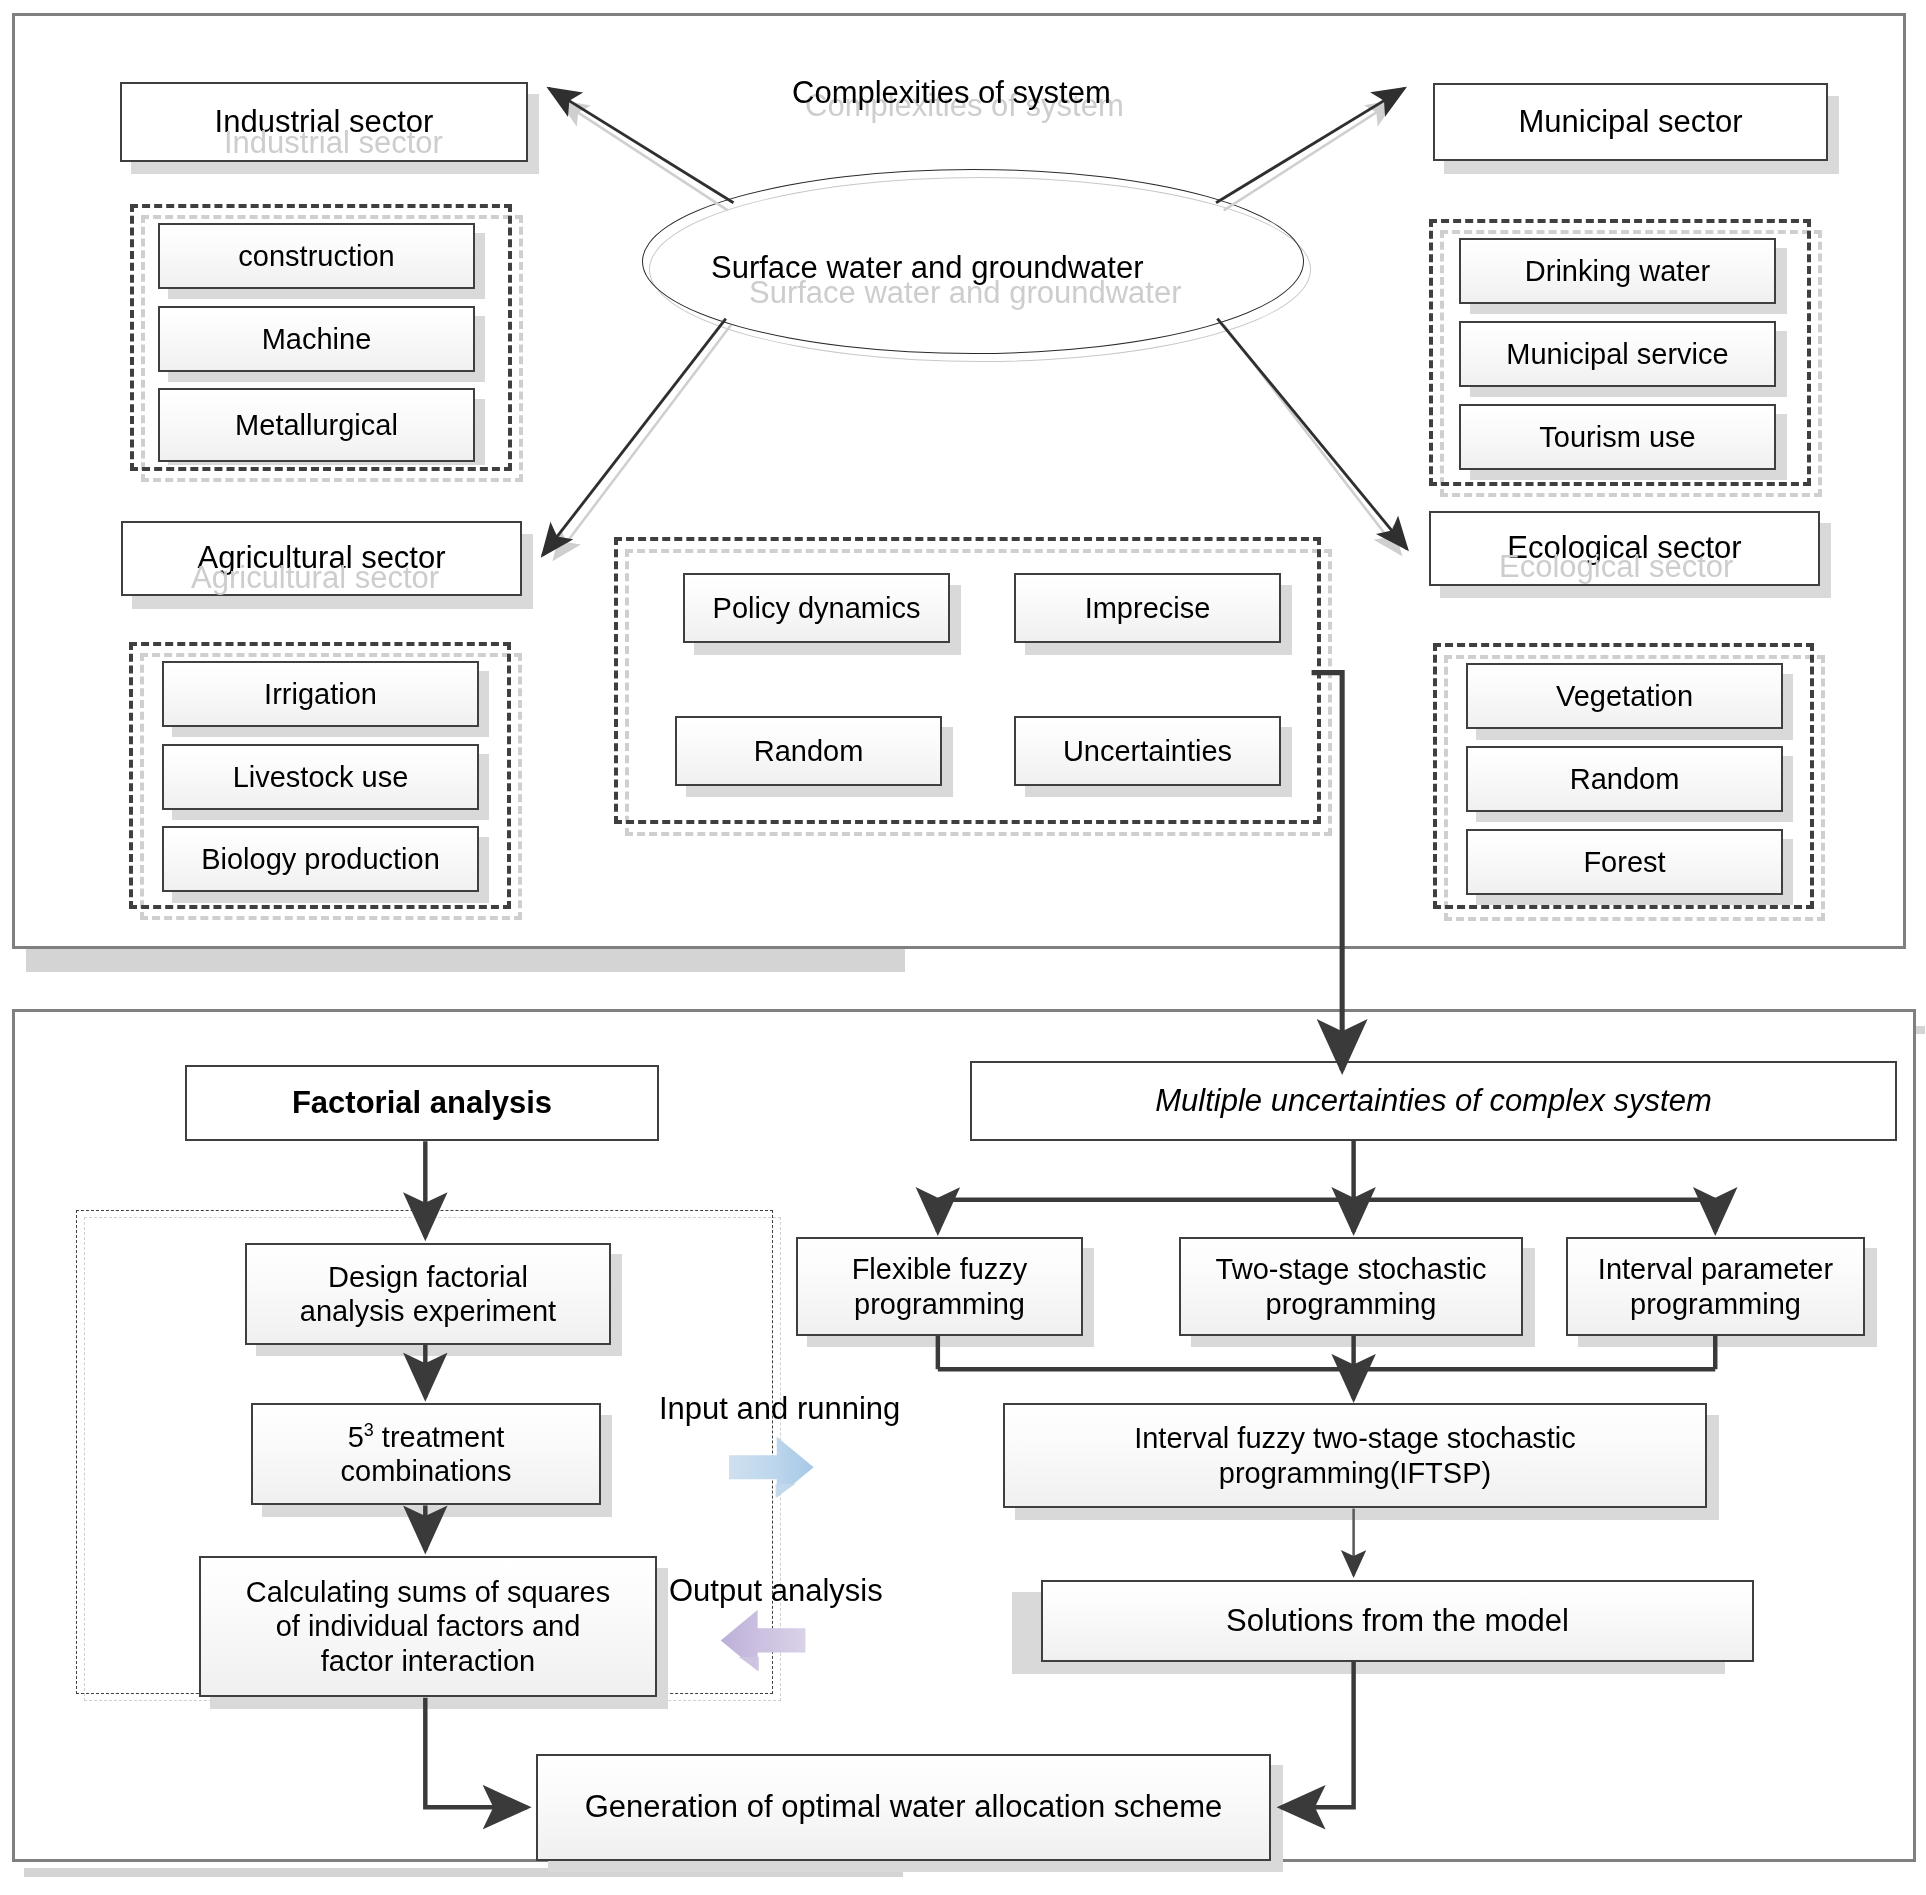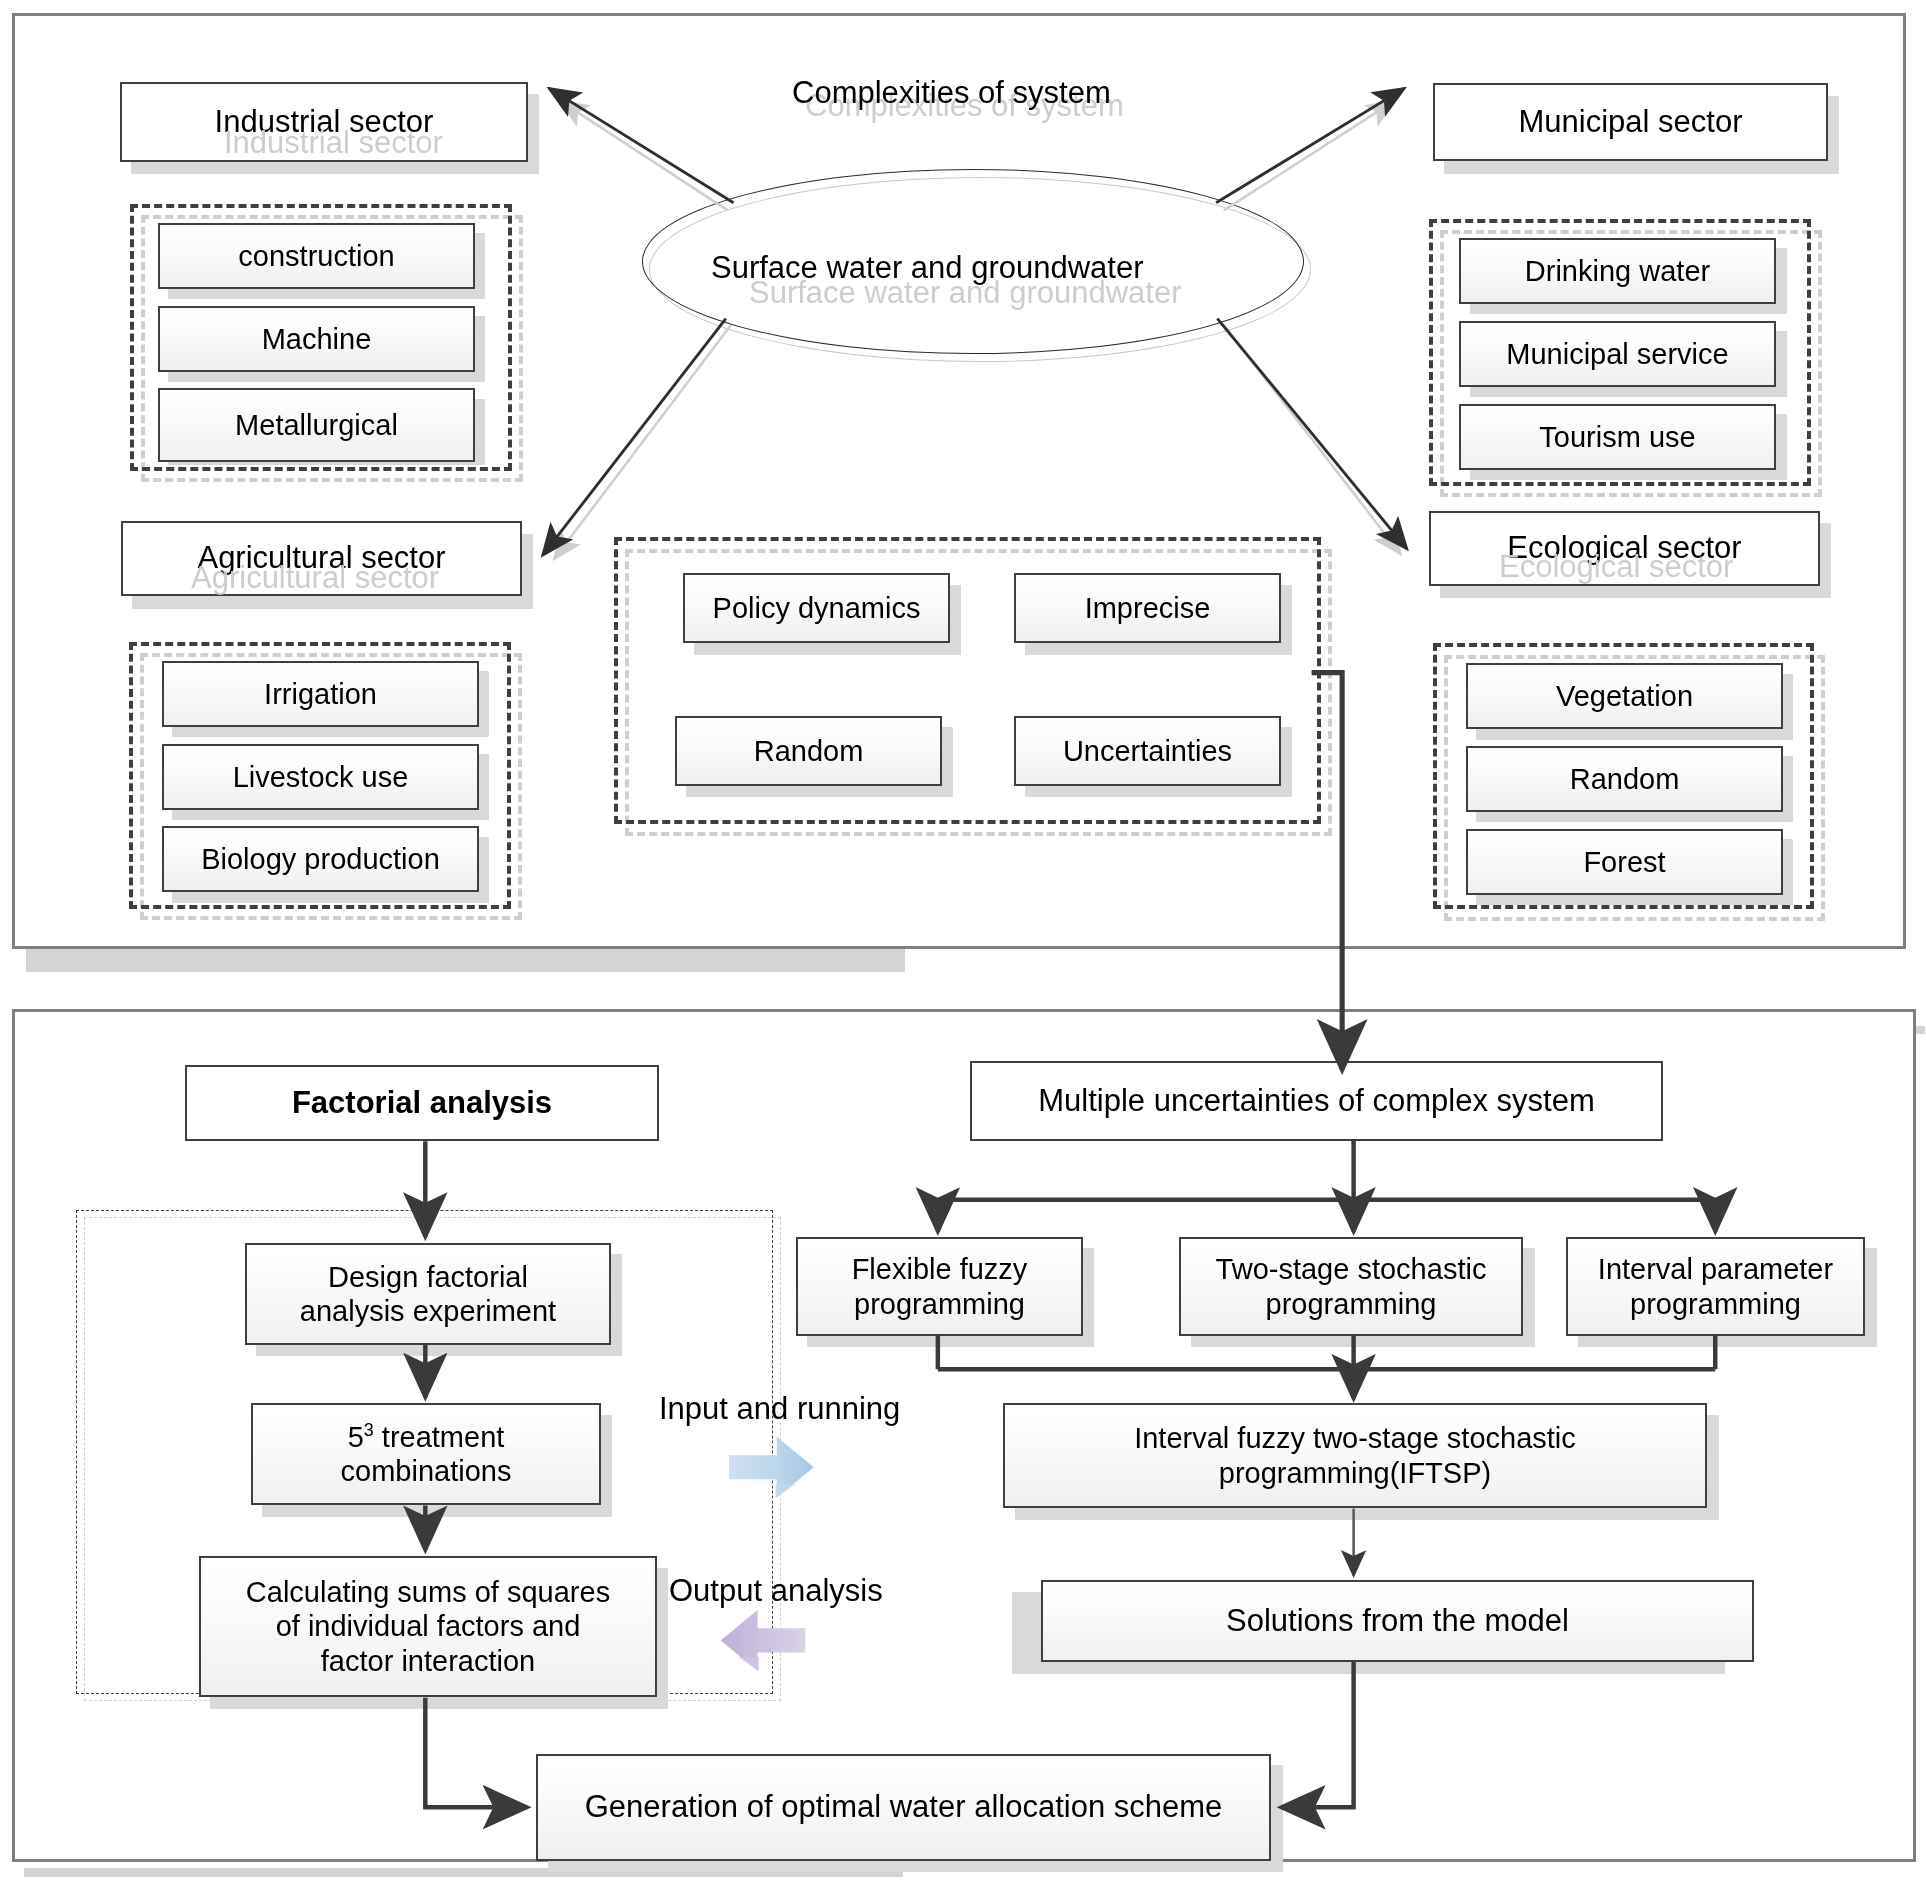--- a/index.html
+++ b/index.html
@@ -195,21 +195,21 @@
   <div class="bshadow" style="left:262px;top:1415px;width:350px;height:102px;"></div>
   <div class="box box-grad t46" style="left:251px;top:1403px;width:350px;height:102px;">
     <span>5<sup>3</sup> treatment<br>combinations</span>
   </div>
 
   <div class="bshadow" style="left:210px;top:1568px;width:458px;height:141px;"></div>
   <div class="box box-grad t46" style="left:199px;top:1556px;width:458px;height:141px;">
     <span>Calculating sums of squares<br>of individual factors and<br>factor interaction</span>
   </div>
 
-  <div class="box box-white t48" style="left:970px;top:1061px;width:693px;height:80px;">
+  <div class="box box-white t48" style="left:970px;top:1061px;width:927px;height:80px;font-style:italic;">
     <span>Multiple uncertainties of complex system</span>
   </div>
 
   <div class="bshadow" style="left:807px;top:1248px;width:287px;height:99px;"></div>
   <div class="box box-grad t46" style="left:796px;top:1237px;width:287px;height:99px;">
     <span>Flexible fuzzy<br>programming</span>
   </div>
 
   <div class="bshadow" style="left:1191px;top:1248px;width:344px;height:99px;"></div>
   <div class="box box-grad t46" style="left:1179px;top:1237px;width:344px;height:99px;">

